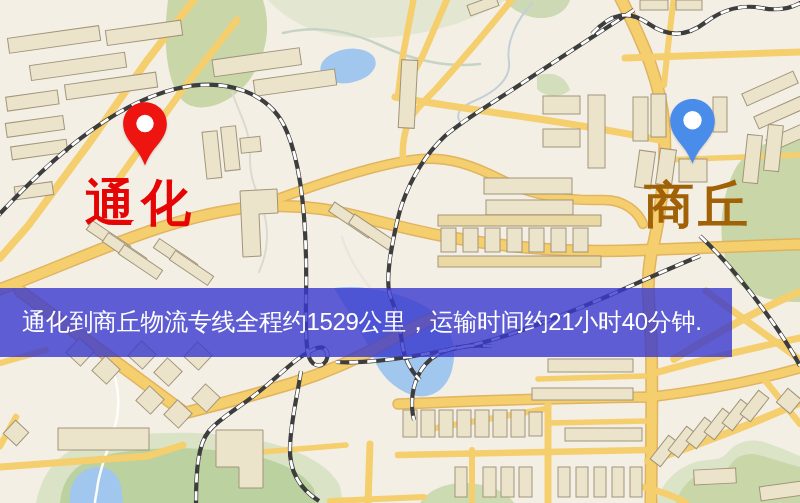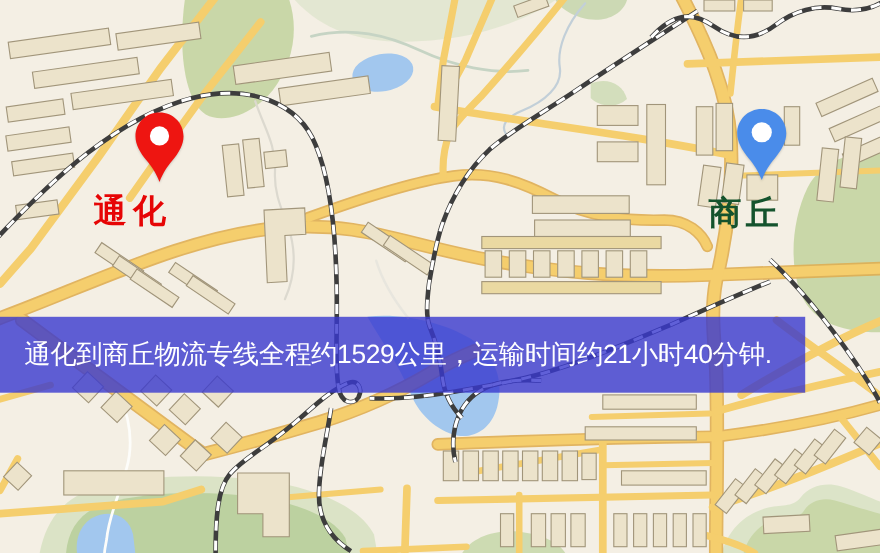--- a/index.html
+++ b/index.html
@@ -7,21 +7,21 @@
     position:relative;width:800px;height:503px;overflow:hidden;
     font-family:"Liberation Sans","DejaVu Sans",sans-serif;
     background:#f4efe4;
   }
   #map-svg{position:absolute;left:0;top:0;width:800px;height:503px;display:block;}
   .marker{position:absolute;pointer-events:auto;}
   .marker svg{display:block;filter:drop-shadow(0 1px 1px rgba(0,0,0,.18));}
   .city-label{
     position:absolute;
     font-family:"Liberation Serif","DejaVu Serif",serif;
-    font-size:30px;line-height:1;font-weight:600;white-space:nowrap;
+    font-size:50px;line-height:1;font-weight:600;white-space:nowrap;
   }
   #origin-label{left:85px;top:178px;letter-spacing:6px;}
   #dest-label{left:644px;top:180px;letter-spacing:4px;}
   #info-banner{
     position:absolute;left:0;top:288px;width:732px;height:69px;
     display:flex;align-items:center;
     box-sizing:border-box;padding:0 10px 2px 22px;
   }
   #info-banner .banner-text{
     color:#ffffff;font-size:24px;letter-spacing:-0.3px;white-space:nowrap;
@@ -236,19 +236,19 @@
     </svg>
   </div>
   <div class="city-label" id="origin-label" style="color: rgb(230, 5, 5);">通化</div>
 
   <div class="marker" id="dest-marker" style="left:669px;top:96px;">
     <svg width="47" height="72" viewBox="0 0 40 58">
       <path d="M20,1 C30.8,1 39,9.3 39,19.8 C39,26.5 35.5,32.6 30,39.2 C26.5,43.4 22.8,48.6 20,56 C17.2,48.6 13.5,43.4 10,39.2 C4.5,32.6 1,26.5 1,19.8 C1,9.3 9.2,1 20,1 Z" fill="#4a8cea"></path>
       <circle cx="20" cy="19" r="7.8" fill="#ffffff"></circle>
     </svg>
   </div>
-  <div class="city-label" id="dest-label" style="color: #14532d;">商丘</div>
+  <div class="city-label" id="dest-label" style="color: #a16207;">商丘</div>
 
   <div id="info-banner" style="background-color: rgba(56, 56, 206, 0.8);">
     <span class="banner-text" style="color: rgb(255, 255, 255);">通化到商丘物流专线全程约1529公里，运输时间约21小时40分钟.</span>
   </div>
 
 </div>
 
 </body></html>

